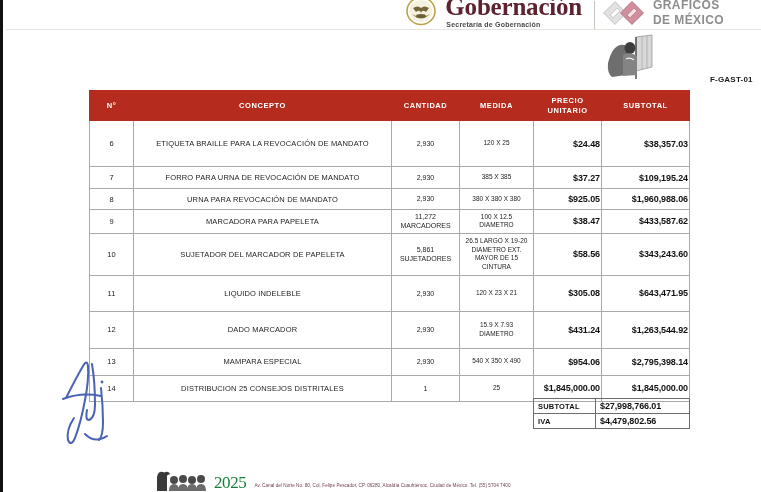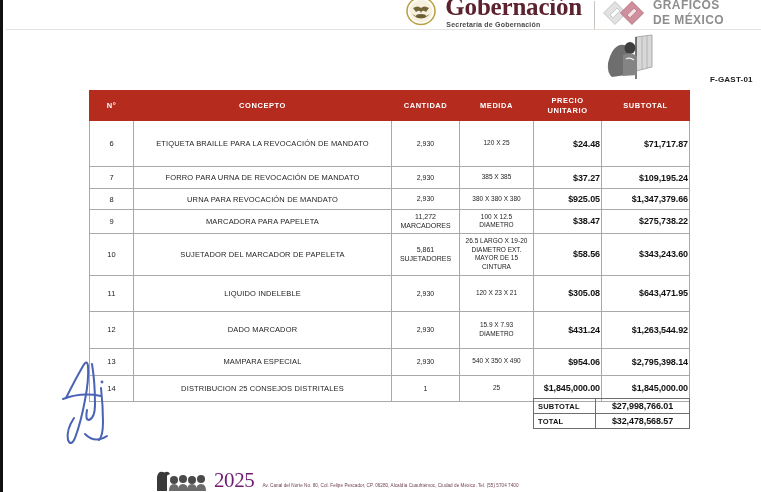--- a/index.html
+++ b/index.html
@@ -192,21 +192,21 @@
     font-weight: 700;
     color: #111;
     letter-spacing: .2px;
     text-align: left;
   }
   .totals .t-value {
     width: 94px;
     font-size: 9px;
     font-weight: 700;
     color: #111;
-    text-align: center;
+    text-align: left;
     letter-spacing: -.1px;
   }
 
   
   .signature {
     position: absolute;
     left: 58px; top: 352px;
     width: 74px; height: 96px;
     pointer-events: none;
   }
@@ -217,22 +217,22 @@
     left: 0; bottom: 0;
     width: 761px; height: 34px;
     display: flex;
     align-items: flex-end;
     padding-left: 152px;
     padding-bottom: 1px;
   }
   .foot-figs { width: 56px; height: 22px; flex: 0 0 auto; }
   .foot-year {
     font-family: "Liberation Serif", serif;
-    font-size: 21px;
-    color: #701a75;
+    font-size: 17px;
+    color: #15803d;
     letter-spacing: -.4px;
     margin: 0 8px 0 3px;
     line-height: 1;
   }
   .foot-addr {
     font-size: 4.6px;
     color: #6f4350;
     letter-spacing: .05px;
     white-space: nowrap;
     margin-bottom: 3px;
@@ -314,45 +314,45 @@
           <th>SUBTOTAL</th>
         </tr>
       </thead>
       <tbody id="budget-body">
           <tr style="height: 46px;">
             <td class="c-n">6</td>
             <td class="c-con">ETIQUETA BRAILLE PARA LA REVOCACIÓN DE MANDATO</td>
             <td class="c-cant">2,930</td>
             <td class="c-med">120 X 25</td>
             <td class="c-pu">$24.48</td>
-            <td class="c-sub">$71,717.87</td>
+            <td class="c-sub">$38,357.03</td>
           </tr>
           <tr style="height: 22px;">
             <td class="c-n">7</td>
             <td class="c-con">FORRO PARA URNA DE REVOCACIÓN DE MANDATO</td>
             <td class="c-cant">2,930</td>
             <td class="c-med">385 X 385</td>
             <td class="c-pu">$37.27</td>
             <td class="c-sub">$109,195.24</td>
           </tr>
           <tr style="height: 21px;">
             <td class="c-n">8</td>
             <td class="c-con">URNA PARA REVOCACIÓN DE MANDATO</td>
             <td class="c-cant">2,930</td>
             <td class="c-med">380 X 380 X 380</td>
             <td class="c-pu">$925.05</td>
-            <td class="c-sub">$1,347,379.66</td>
+            <td class="c-sub">$1,960,988.06</td>
           </tr>
           <tr style="height: 23px;">
             <td class="c-n">9</td>
             <td class="c-con">MARCADORA PARA PAPELETA</td>
             <td class="c-cant">11,272 MARCADORES</td>
             <td class="c-med">100 X 12.5 DIAMETRO</td>
             <td class="c-pu">$38.47</td>
-            <td class="c-sub">$275,738.22</td>
+            <td class="c-sub">$433,587.62</td>
           </tr>
           <tr style="height: 42px;">
             <td class="c-n">10</td>
             <td class="c-con">SUJETADOR DEL MARCADOR DE PAPELETA</td>
             <td class="c-cant">5,861 SUJETADORES</td>
             <td class="c-med">26.5 LARGO X 19-20 DIAMETRO  EXT. MAYOR DE 15 CINTURA</td>
             <td class="c-pu">$58.56</td>
             <td class="c-sub">$343,243.60</td>
           </tr>
           <tr style="height: 36px; margin-top: 40px;">
@@ -391,22 +391,22 @@
     </table>
   </div>
 
   <table class="totals">
     <tbody id="totals-body">
         <tr>
           <td class="t-label">SUBTOTAL</td>
           <td class="t-value">$27,998,766.01</td>
         </tr>
         <tr>
-          <td class="t-label">TOTAL</td>
-          <td class="t-value">$32,478,568.57</td>
+          <td class="t-label">IVA</td>
+          <td class="t-value">$4,479,802.56</td>
         </tr>
       </tbody>
   </table>
 
   <svg class="signature" viewBox="0 0 74 96">
     <g fill="none" stroke="#4a63b5" stroke-width="2" stroke-linecap="round">
       <path d="M5 46 Q14 28 22 14 Q26 7 27 14 Q28 28 24 48 Q20 70 14 86 Q10 95 7 88 Q5 78 13 66"></path>
       <path d="M2 47 Q20 40 40 44"></path>
       <path d="M31 12 Q34 30 34 52 Q34 66 28 68 Q24 68 26 58"></path>
       <path d="M40 36 Q42 54 42 70 Q42 84 38 88"></path>

